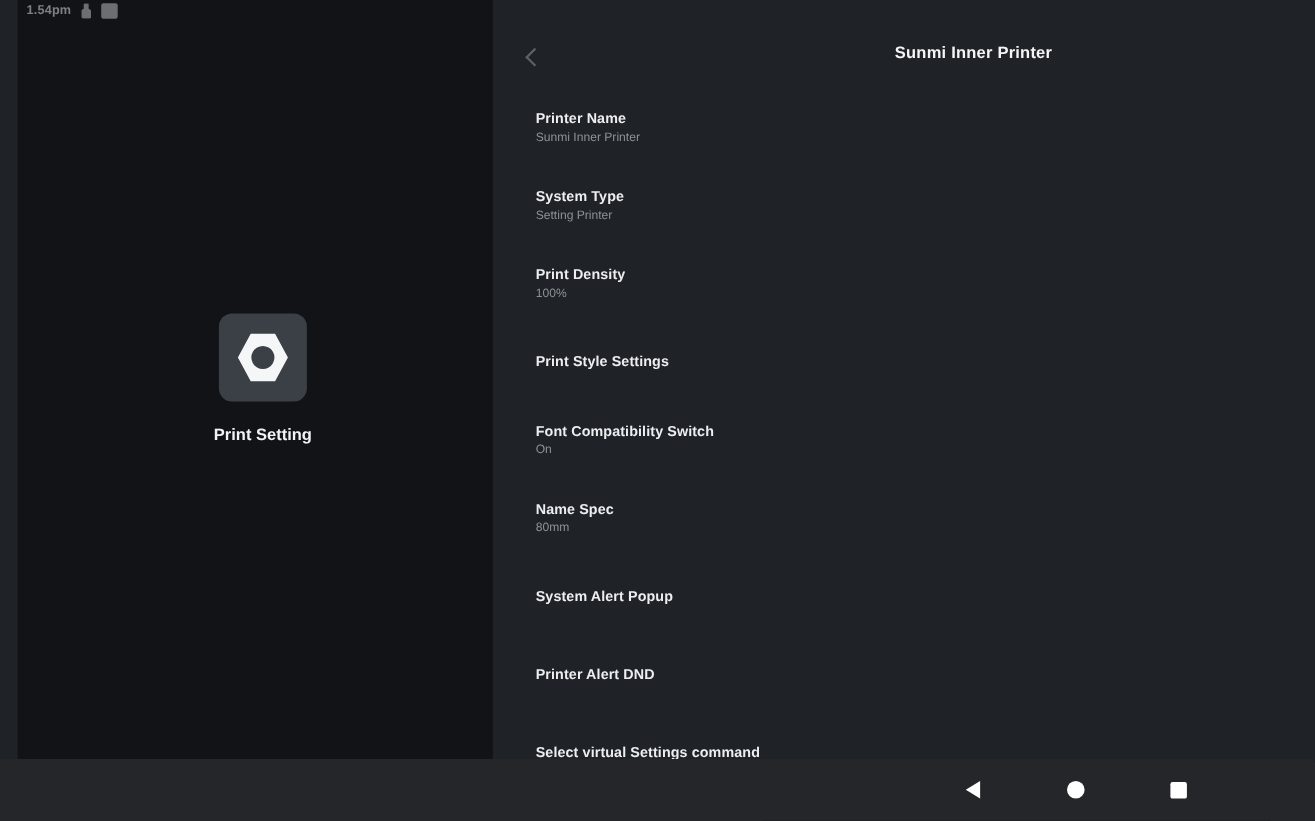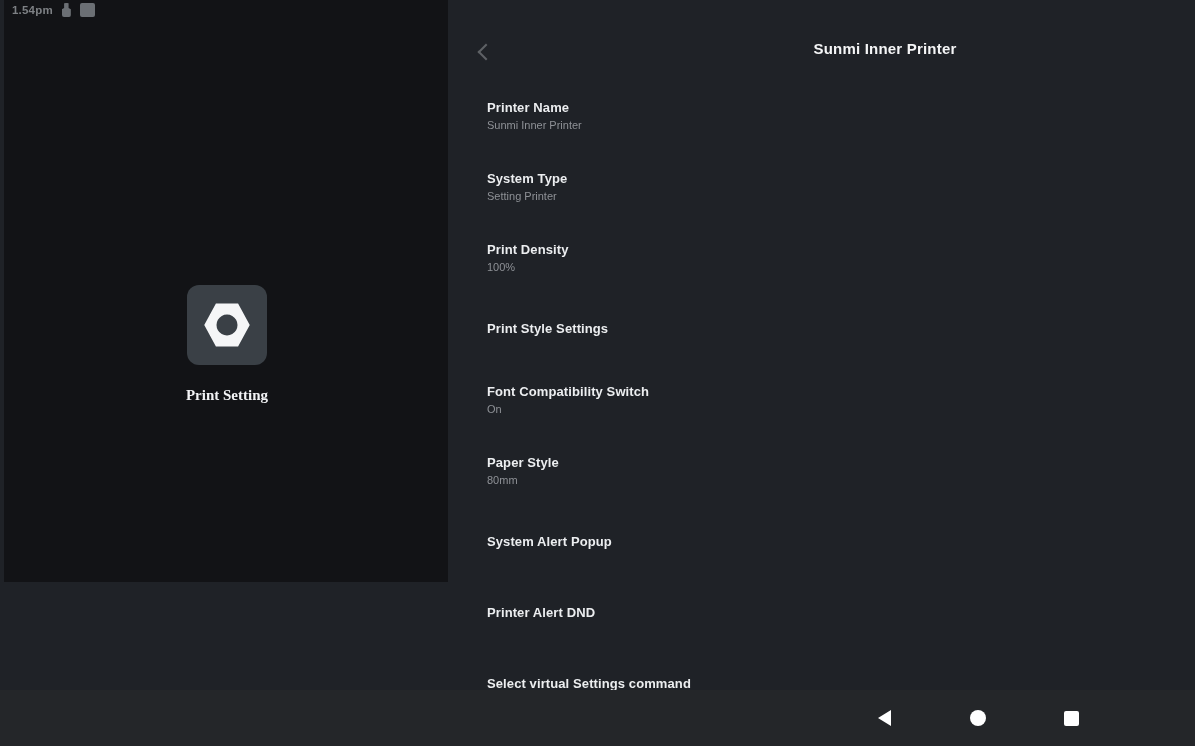--- a/index.html
+++ b/index.html
@@ -1,32 +1,32 @@
 <!DOCTYPE html>
 <html><head>
 <meta charset="utf-8">
 <style>
   * { margin:0; padding:0; box-sizing:border-box; }
   html,body { width:1195px; height:746px; overflow:hidden; background:#1f2227;
               font-family:"Liberation Sans", sans-serif; }
   .screen { position:relative; width:1195px; height:746px; background:#1f2227; }
 
   
-  .left-panel { position:absolute; left:4px; top:0; width:448px; height:582px; background:#121316; }
+  .left-panel { position:absolute; left:16px; top:0; width:448px; height:690px; background:#121316; }
   .status-left { position:absolute; left:8px; top:3px; display:flex; align-items:center; gap:9px; }
   .status-time { color:#7d8084; font-size:11.5px; font-weight:bold; letter-spacing:.2px; }
   .notif-ic1 { width:9px; height:14px; background:#6b6f74; border-radius:4px 4px 2px 2px;
                clip-path:polygon(25% 0,75% 0,75% 35%,100% 45%,100% 100%,0 100%,0 45%,25% 35%); }
   .notif-ic2 { width:15px; height:14px; background:#6b6f74; border-radius:2px; }
 
   .app-launcher { position:absolute; left:183px; top:285px; width:80px; text-align:center; }
   .app-icon { width:80px; height:80px; border-radius:12px; background:#3a4046;
               display:flex; align-items:center; justify-content:center; }
   .app-label { margin-top:22px; color:#f2f3f5; font-size:15px; font-weight:bold; white-space:nowrap;
-               position:relative; left:-20px; width:120px;font-family:Liberation Serif, serif; }
+               position:relative; left:-20px; width:120px; }
 
   
   .right-panel { position:absolute; left:448px; top:0; width:874px; height:690px; background:#1f2227; overflow:hidden; }
   .status-right { position:absolute; right:28px; top:3px; display:flex; align-items:center; gap:7px; height:15px; }
 
   .panel-header { position:absolute; left:0; right:0; top:30px; height:40px; }
   .back-btn { position:absolute; left:26px; top:11px; width:22px; height:22px; cursor:pointer; }
   .back-btn::before { content:""; position:absolute; left:6px; top:5px; width:10px; height:10px;
                       border-left:2.5px solid #5e6165; border-bottom:2.5px solid #5e6165; transform:rotate(45deg); }
   .header-title { position:absolute; left:0; right:0; top:10px; text-align:center;
@@ -147,21 +147,21 @@
         </div>
         <div class="set-row">
           <div class="set-text">
             <span class="set-title">Font Compatibility Switch</span>
             <span class="set-sub">On</span>
           </div>
           <span class="chev"></span>
         </div>
         <div class="set-row">
           <div class="set-text">
-            <span class="set-title">Paper Style</span>
+            <span class="set-title">Name Spec</span>
             <span class="set-sub">80mm</span>
           </div>
           <span class="chev"></span>
         </div>
         <div class="set-row">
           <div class="set-text">
             <span class="set-title">System Alert Popup</span>
           </div>
           <div class="toggle" style="background: rgb(245, 105, 13);">
             <div class="knob"></div>

